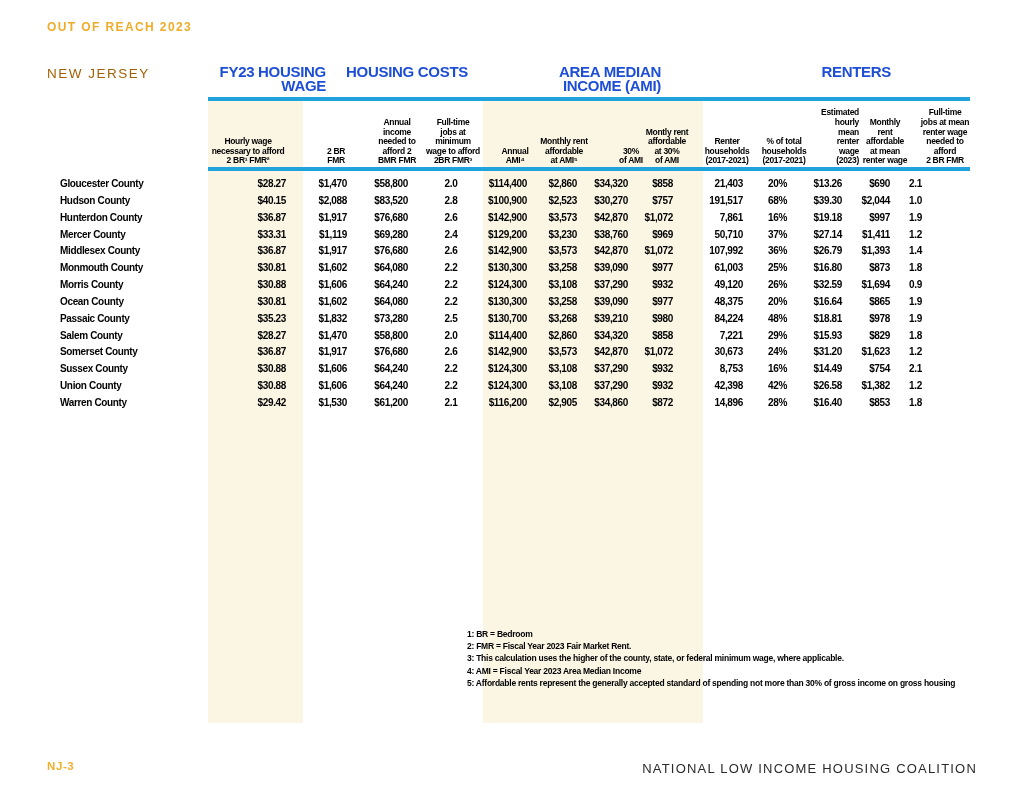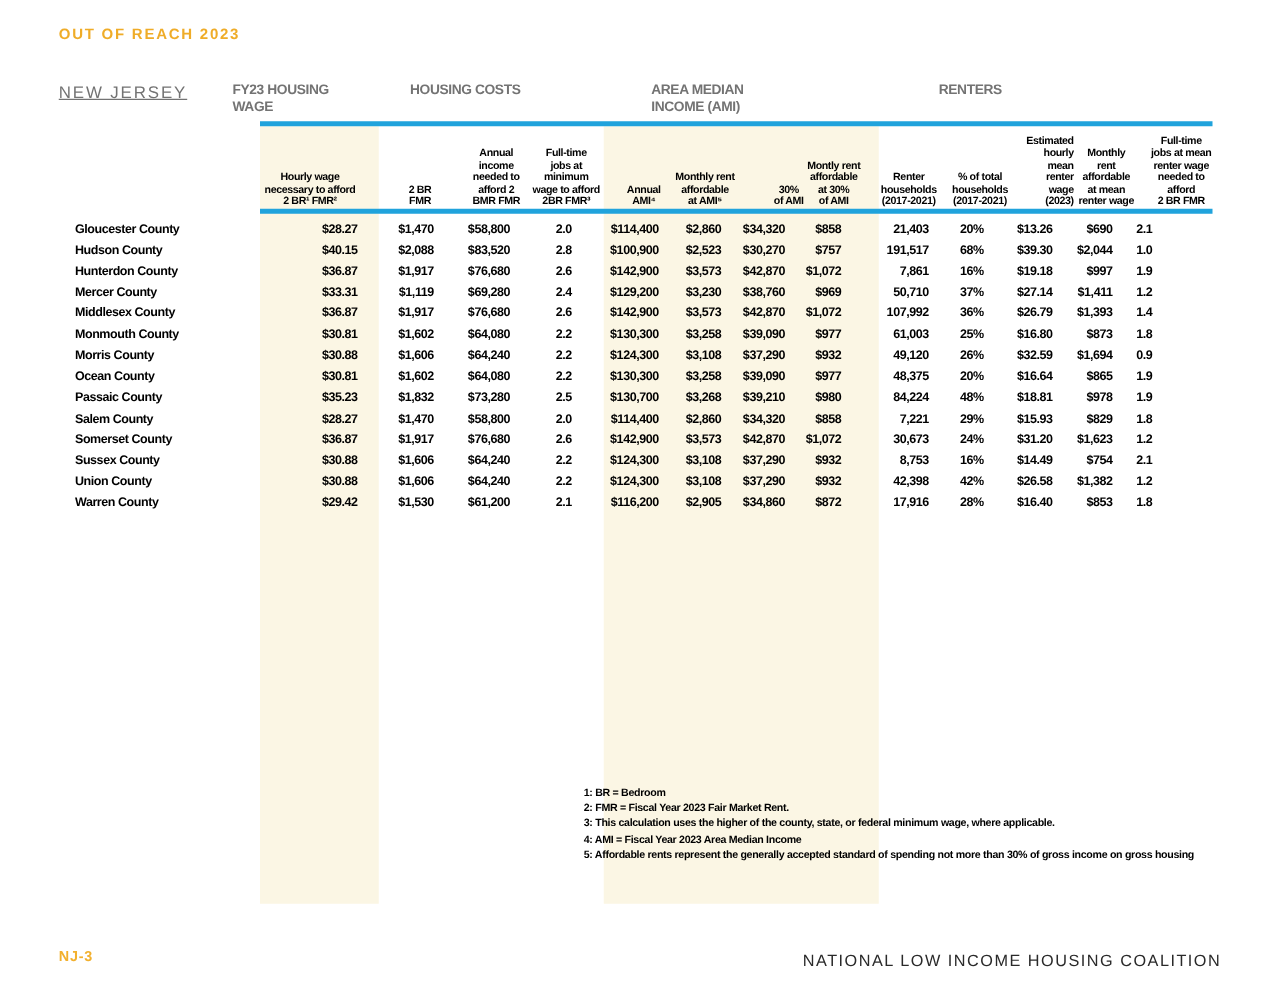--- a/index.html
+++ b/index.html
@@ -16,29 +16,28 @@
 
   
   .report-title {
     position: absolute; left: 47px; top: 20px;
     font-size: 12px; font-weight: bold; letter-spacing: 1.4px;
     color: #EFAC28;
   }
   .state-name {
     position: absolute; left: 47px; top: 66px;
     font-size: 13.5px; font-weight: 400; letter-spacing: 1.5px;
-    color: #737373;
-    text-decoration: underline;
+    color: #a16207;
   }
 
   
   .section-header {
     position: absolute; top: 65px; width: 140px;
-    text-align: left; color: #737373;
-    font-size: 11px; font-weight: bold; line-height: 14px;
+    text-align: right; color: #1d4ed8;
+    font-size: 15px; font-weight: bold; line-height: 14px;
     letter-spacing: -0.3px; white-space: pre-line;
   }
   .sh-housing-wage { left: 186px; }
   .sh-housing-costs { left: 328px; }
   .sh-ami { left: 521px; }
   .sh-renters { left: 751px; }
 
   
   .cream { position: absolute; top: 101px; height: 622px; background: #FBF6E4; z-index: 0; }
   .cream-a { left: 208px; width: 95px; }
@@ -432,21 +431,21 @@
     <tr>
       <td>Warren County</td>
       <td>$29.42</td>
       <td>$1,530</td>
       <td>$61,200</td>
       <td>2.1</td>
       <td>$116,200</td>
       <td>$2,905</td>
       <td>$34,860</td>
       <td>$872</td>
-      <td>17,916</td>
+      <td>14,896</td>
       <td>28%</td>
       <td>$16.40</td>
       <td>$853</td>
       <td>1.8</td>
     </tr>
   </tbody>
   </table>
 
   <div class="footnotes">
     <div class="fn">1: BR = Bedroom</div>

